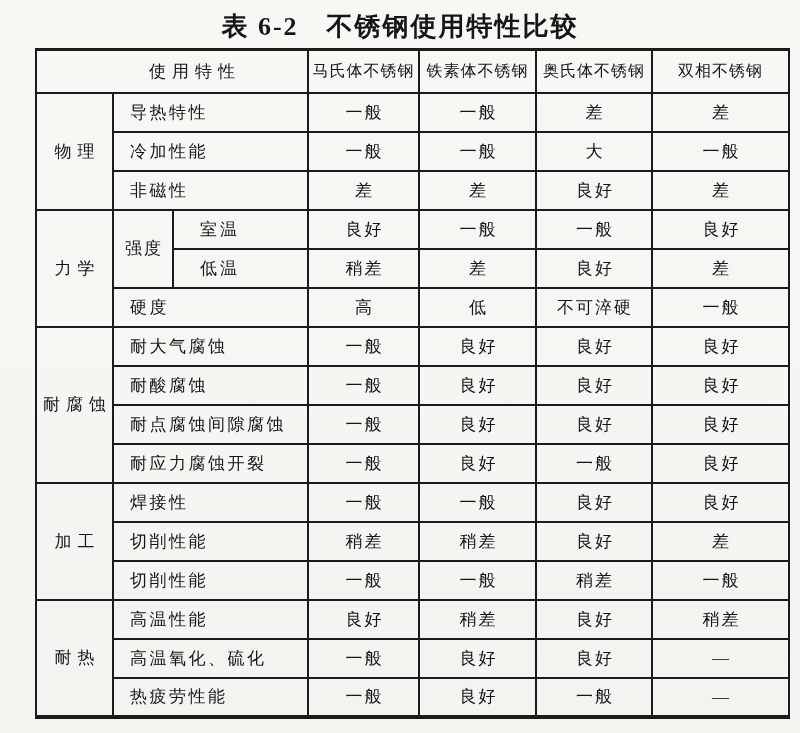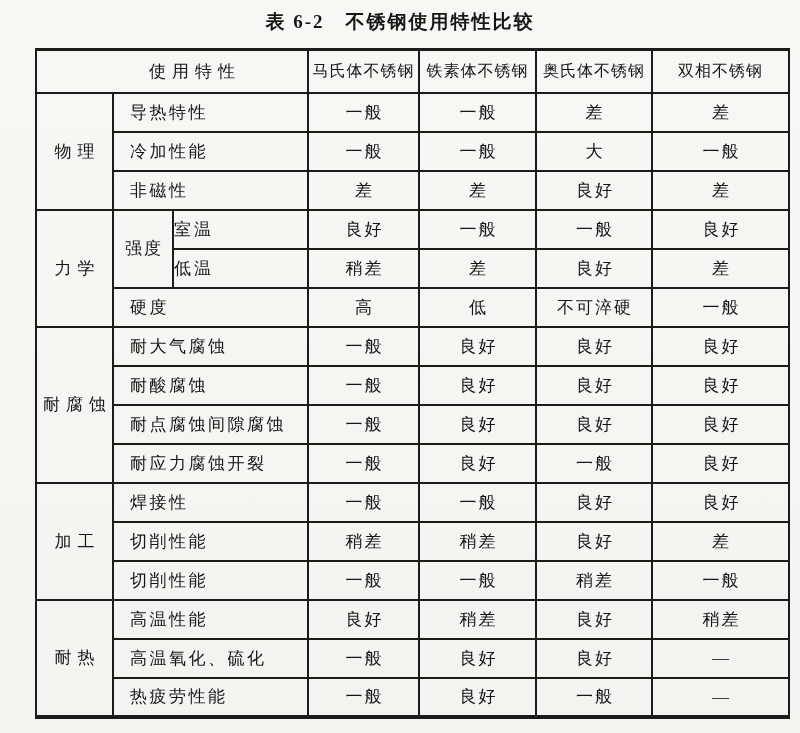--- a/index.html
+++ b/index.html
@@ -23,21 +23,21 @@
     font-family: "Liberation Sans", "DejaVu Sans", sans-serif;
     line-height: 21px;
     opacity: 0.85;
   }
   .wm-company { font-size: 16px; letter-spacing: 11px; margin-right: -11px; }
   .wm-phone   { font-size: 17px; letter-spacing: 3px; }
   .doc-title {
     position: absolute;
     top: 9px; left: 0; width: 100%;
     text-align: center;
-    font-size: 19px;
+    font-size: 26px;
     font-weight: bold;
     letter-spacing: 2px;
   }
   table.cmp {
     position: absolute;
     top: 48px; left: 35px;
     border-collapse: collapse;
     table-layout: fixed;
     border: 2px solid #1b1b1b;
     border-top-width: 3px;
@@ -51,21 +51,21 @@
     white-space: nowrap;
     overflow: hidden;
   }
   .cmp tr { height: 39px; }
   .cmp tr.hd { height: 43px; }
   th.hfeat { font-size: 17px; letter-spacing: 6px; text-indent: 6px; text-align: center; padding-left: 40px; }
   th.hcol  { font-size: 16px; letter-spacing: 1px; text-align: center; }
   td.g   { text-align: center; letter-spacing: 6px; text-indent: 6px; }
   td.f   { text-align: left; padding-left: 16px; letter-spacing: 2.5px; }
   td.sl  { text-align: center; letter-spacing: 2px; text-indent: 2px; font-family: Liberation Serif, serif; }
-  td.sub { text-align: left; letter-spacing: 3px; }
+  td.sub { text-align: left; padding-left: 26px; letter-spacing: 3px; }
   td.v   { text-align: center; letter-spacing: 2px; text-indent: 2px; }
 </style>
 </head>
 <body>
 
 <div class="page">
 
 
   <div class="doc-title">表 6-2　不锈钢使用特性比较</div>
 

